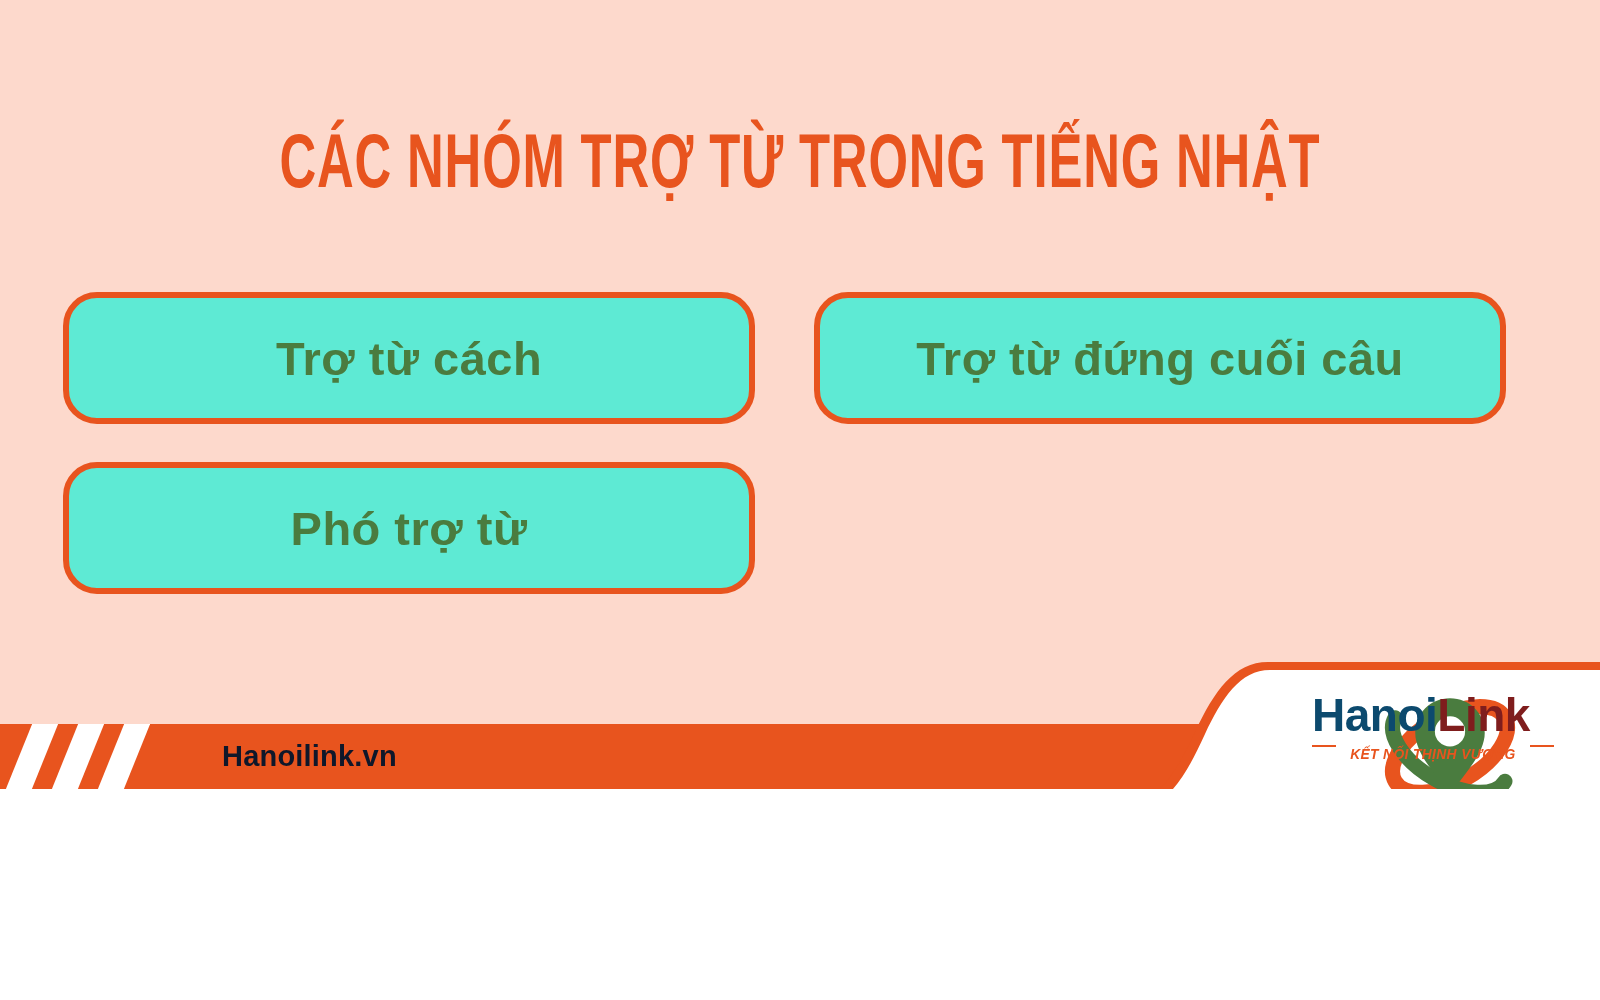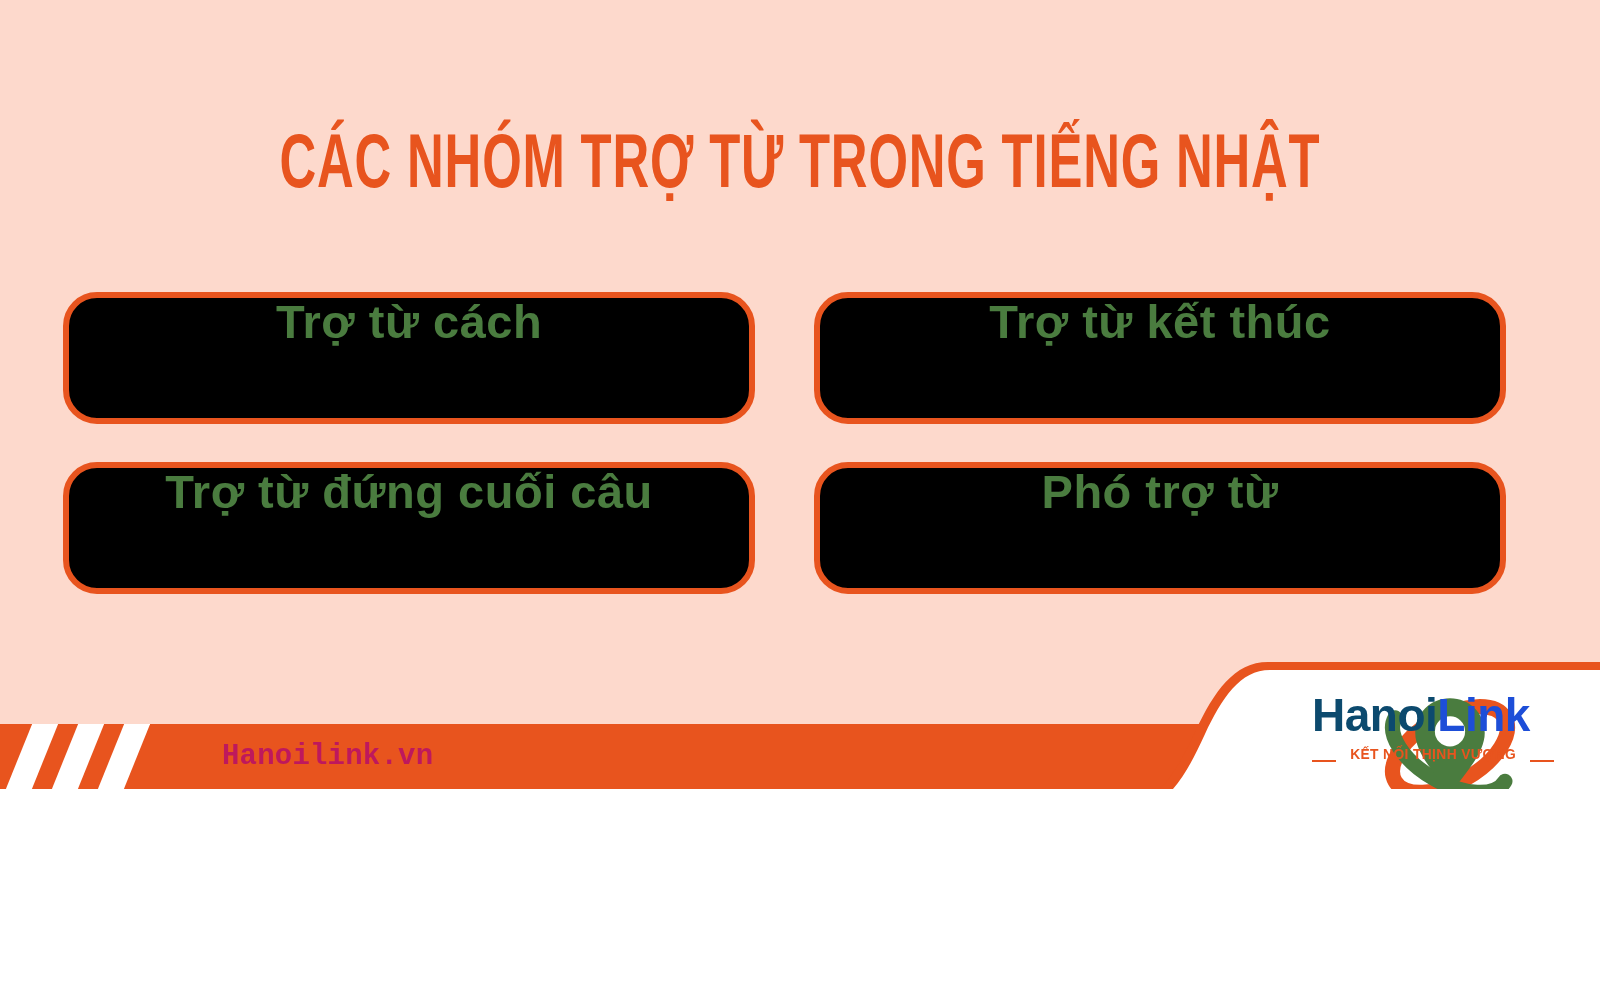--- a/index.html
+++ b/index.html
@@ -48,24 +48,25 @@
     left: 63px;
     width: 1443px;
     display: grid;
     grid-template-columns: 692px 692px;
     grid-template-rows: 132px 132px 132px;
     column-gap: 59px;
     row-gap: 38px;
   }
 
   .card {
-    background: #000000;
+    background: #5eead4;
     border: 6px solid #E8541E;
     border-radius: 34px;
     display: flex;
+    align-items: center;
     justify-content: center;
     box-sizing: border-box;
   }
 
   .card-label {
     color: #4A7C3F;
     font-family: "Liberation Sans", sans-serif;
     font-weight: 700;
     font-size: 47px;
     letter-spacing: 0.5px;
@@ -103,22 +104,22 @@
   .stripe.s1 { left: 18px; }
   .stripe.s2 { left: 64px; }
   .stripe.s3 { left: 110px; }
 
   .footer-site {
     position: absolute;
     left: 222px;
     bottom: 0;
     height: 65px;
     line-height: 65px;
-    color: #be185d;
-    font-family: Liberation Mono, monospace;
+    color: #0f172a;
+    font-family: Liberation Sans, sans-serif;
     font-weight: 700;
     font-size: 29px;
     letter-spacing: 0.2px;
   }
 
   
   .logo-panel {
     position: absolute;
     right: 0;
     bottom: 0;
@@ -157,27 +158,28 @@
   }
   .logo-wordmark {
     font-family: "Liberation Sans", sans-serif;
     font-weight: 700;
     font-size: 46px;
     line-height: 1.0;
     letter-spacing: -0.5px;
     white-space: nowrap;
   }
   .wm-hanoi { color: #0c4a6e; }
-  .wm-link  { color: #1d4ed8; }
+  .wm-link  { color: #7f1d1d; }
 
   .logo-tagline-row {
     display: flex;
-    align-items: flex-end;
+    align-items: flex-start;
     margin-top: 7px;
     gap: 7px;
+    font-style: italic;
   }
   .tag-dash {
     display: block;
     width: 24px;
     height: 2px;
     background: #E8541E;
     flex: 0 0 24px;
   }
   .logo-tagline {
     color: #E8541E;
@@ -198,23 +200,20 @@
   <h1 class="title">CÁC NHÓM TRỢ TỪ TRONG TIẾNG NHẬT</h1>
 
   <div class="grid">
 
     <div class="card">
       <span class="card-label">Trợ từ cách</span>
     </div>
 
 
 
-    <div class="card">
-      <span class="card-label">Trợ từ kết thúc</span>
-    </div>
 
     <div class="card">
       <span class="card-label">Trợ từ đứng cuối câu</span>
     </div>
 
     <div class="card">
       <span class="card-label">Phó trợ từ</span>
     </div>
 
   </div>

